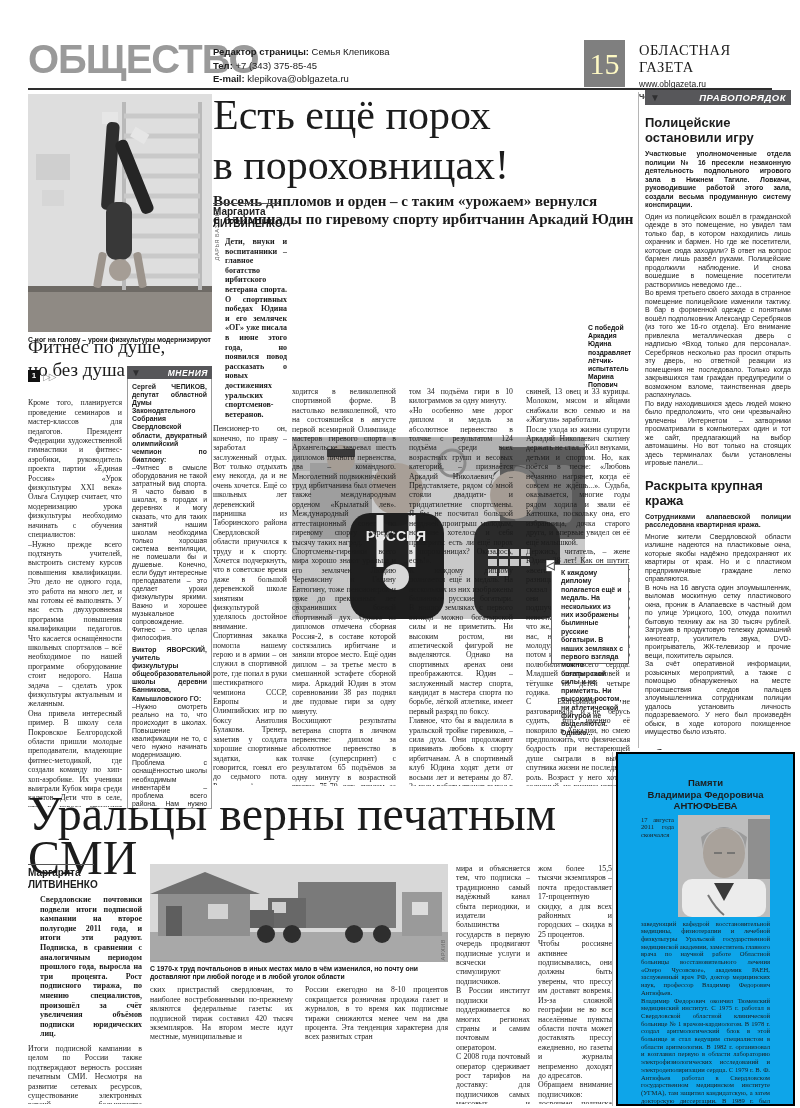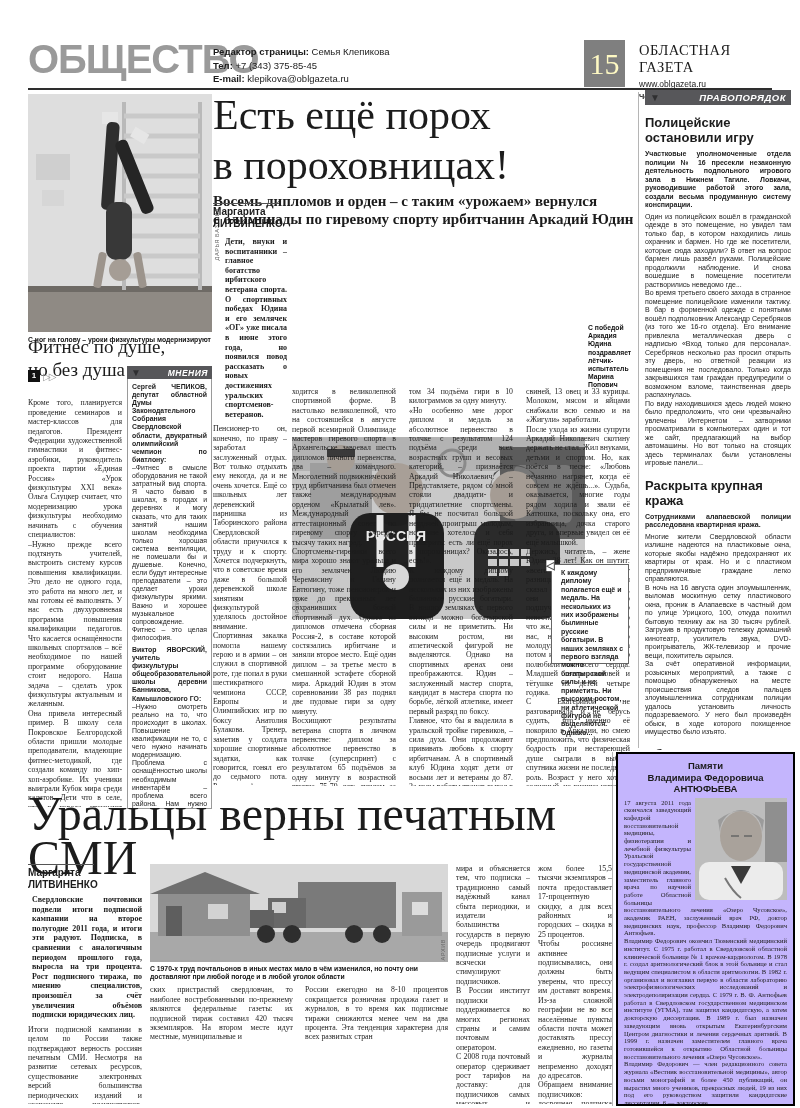--- a/index.html
+++ b/index.html
@@ -59,21 +59,21 @@
   #pullquote{left:551px;top:564px;width:78px;height:100px;background:#fff;border:1px solid #666;padding:4px 4px 4px 9px;font:bold 7px/8.4px "Liberation Sans",sans-serif;color:#222}
   #pqTri{position:absolute;left:-1px;top:-1px;transform:translate(-55%,-35%);font-size:11px;color:#555;background:#fff;line-height:1}
 
   
   #pravo{left:645px;top:90px;width:146px;height:660px;overflow:hidden}
   .pv-title{font:bold 13px/15px "Liberation Sans",sans-serif;margin:10px 0 5px;white-space:pre-line}
   .pv-lede{font:bold 7px/8.5px "Liberation Sans",sans-serif;text-align:justify}
   .pv-body{font:7px/8.5px "Liberation Sans",sans-serif;text-align:justify;margin-top:3px}
 
   
-  #obituary{left:616px;top:752px;width:179px;height:354px;border:2px solid #000;padding:6px;background:#c4b5fd;overflow:hidden}
+  #obituary{left:616px;top:752px;width:179px;height:354px;border:2px solid #000;padding:23px;background:#0ea5e9;overflow:hidden}
   .obTitle{text-align:center;font:bold 9.5px/11.5px "Liberation Sans",sans-serif}
   #obPhoto{float:right;width:92px;height:102px;margin:3px 0 3px 4px}
   #obBody{font-size:6.6px;line-height:7.7px;text-align:justify;margin-top:4px}
 
   
   #printHead{left:28px;top:792px;width:584px;font-size:48px;line-height:44px}
   #printSub{left:28px;top:836px;width:584px;font-size:16.5px;font-weight:bold}
   #printCols{left:28px;top:864px;width:584px;height:240px;display:flex;gap:8px}
   .pc1{width:114px;overflow:hidden}
   .pcenter{width:298px}
@@ -292,21 +292,21 @@
   </div>
 
   <h1 class="abs" id="printHead" style="font-weight:normal">Уральцы верны печатным СМИ</h1>
 
   <div class="abs" id="printCols">
     <div class="pc1">
       <div class="byline">
         <div>Маргарита</div>
         <div>ЛИТВИНЕНКО</div>
       </div>
-      <div class="lede pl" style="margin-left:4px">Свердловские почтовики подвели итоги подписной кампании на второе полугодие 2011 года, и итоги эти радуют. Подписка, в сравнении с аналогичным периодом прошлого года, выросла на три процента. Рост подписного тиража, по мнению специалистов, произошёл за счёт увеличения объёмов подписки юридических лиц.</div>
+      <div class="lede pl" style="margin-left:12px">Свердловские почтовики подвели итоги подписной кампании на второе полугодие 2011 года, и итоги эти радуют. Подписка, в сравнении с аналогичным периодом прошлого года, выросла на три процента. Рост подписного тиража, по мнению специалистов, произошёл за счёт увеличения объёмов подписки юридических лиц.</div>
       <div class="bodytext j pl">Итоги подписной кампании в целом по России также подтверждают верность россиян печатным СМИ. Несмотря на развитие сетевых ресурсов, существование электронных версий большинства периодических изданий и экспансию планшетников, подписка остаётся самым надёжным способом получения прессы. Что касается читатель-</div>
     </div>
 
     <div class="pcenter">
       <div class="photo" id="printPhoto">
         <svg width="298" height="98" viewBox="0 0 298 98">
           <rect width="298" height="98" fill="#d8d8d8"></rect>
           <rect y="68" width="298" height="30" fill="#a8a8a8"></rect>
           <polygon points="0,30 55,8 110,30" fill="#6f6f6f"></polygon>
           <rect x="8" y="30" width="92" height="42" fill="#8f8f8f"></rect>

